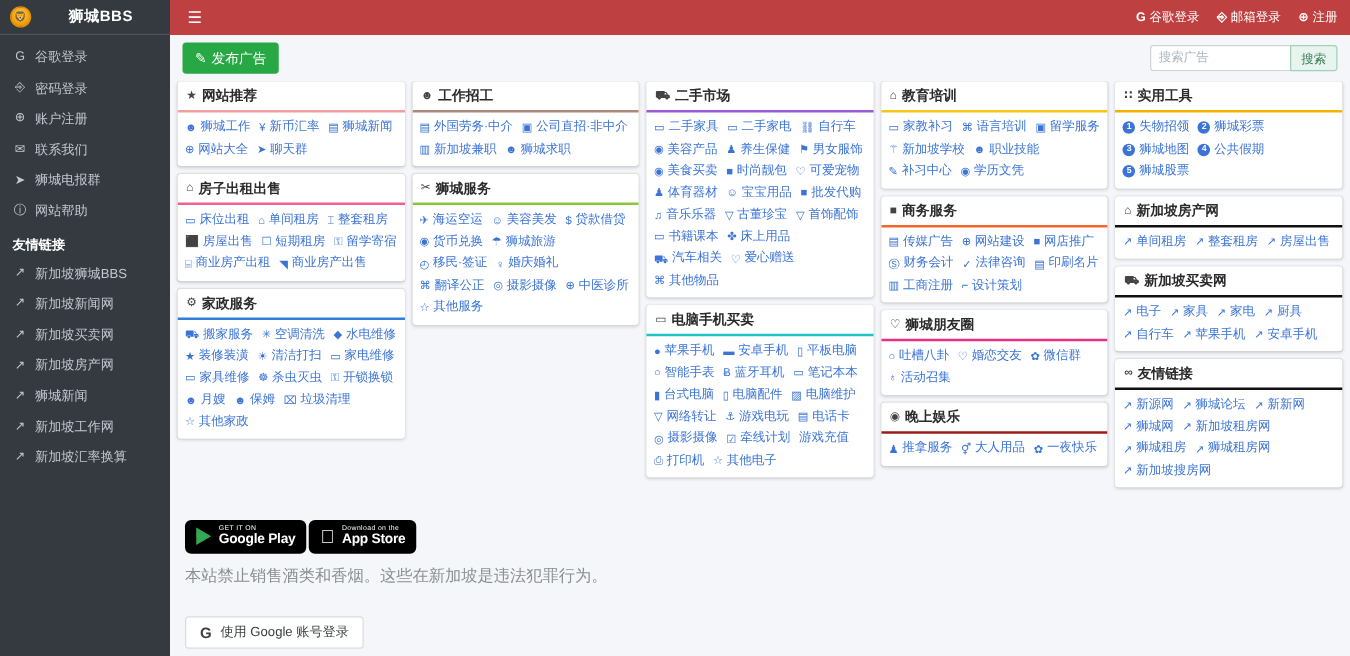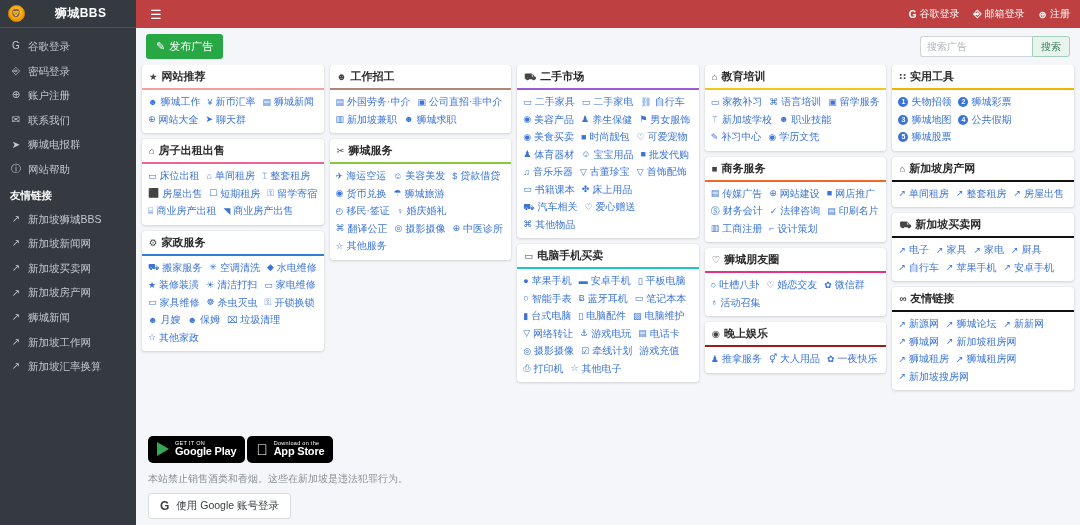--- a/index.html
+++ b/index.html
@@ -131,21 +131,21 @@
   .store-badge .sb-glyph { font-size: 15px; line-height: 1; }
   .sb-txt { display: flex; flex-direction: column; line-height: 1.05; }
   .sb-small { font-size: 5.5px; letter-spacing: .3px; }
   .sb-big { font-size: 11px; font-weight: 700; letter-spacing: -.2px; }
   .play-tri {
     width: 0; height: 0;
     border-top: 7px solid transparent; border-bottom: 7px solid transparent;
     border-left: 12px solid #34a853;
     position: relative;
   }
-  .disclaimer { font-size: 10px; color: #8a8f95; margin-bottom: 7px; }
+  .disclaimer { font-size: 13px; color: #8a8f95; margin-bottom: 23px; }
   .copyline { font-size: 9.5px; color: #8a8f95; margin-bottom: 9px; }
   .copyline a { color: #3b74d6; text-decoration: none; cursor: pointer; }
   .gbtn {
     display: inline-flex; align-items: center; gap: 7px;
     border: 1px solid #dadce0; background: #fff; border-radius: 3px;
     padding: 5px 11px; font-size: 10.5px; color: #3c4043; cursor: pointer;
   }
   .g-multi { font-weight: 700; font-size: 12px; }
 </style>
 </head>

